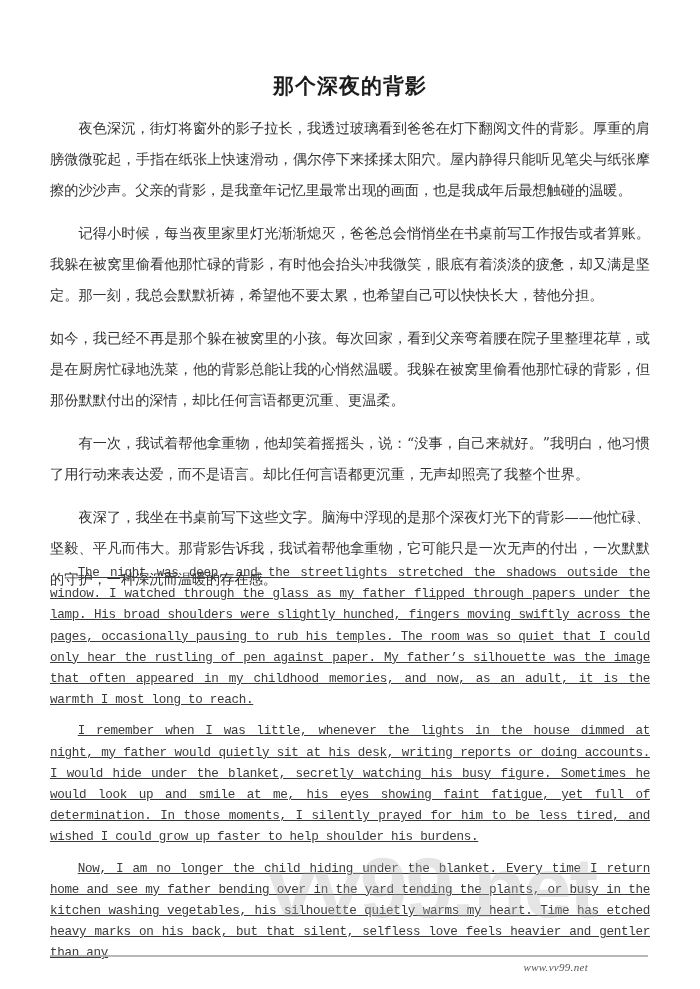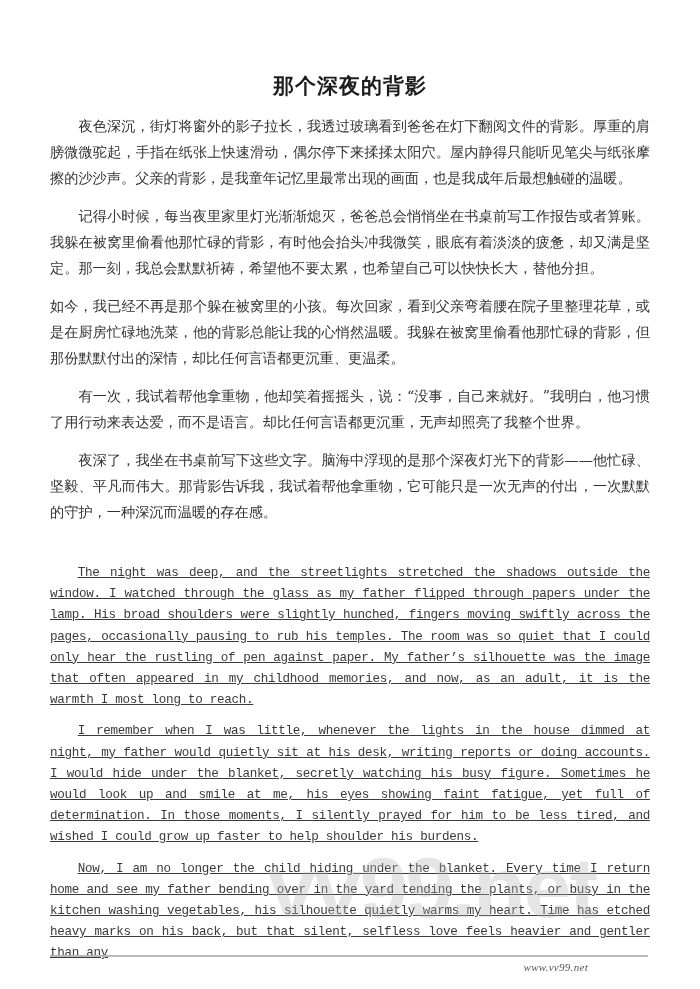--- a/index.html
+++ b/index.html
@@ -5,21 +5,21 @@
   html, body { margin: 0; padding: 0; background: #ffffff; }
   body { width: 700px; height: 989px; position: relative; overflow: hidden; color: #2a2a2a; }
   .page { position: absolute; left: 0; top: 16px; width: 640px; height: 989px; }
   .zh-title {
     position: absolute; left: 0; top: 56px; width: 700px; text-align: center;
     font-family: "DejaVu Sans", sans-serif; font-weight: bold; font-size: 21px; color: #1c1c1c;
     letter-spacing: 1px;
   }
   .zh-body {
     position: absolute; left: 50px; top: 97px; width: 600px;
-    font-family: "DejaVu Serif", serif; font-size: 14.2px; line-height: 26px; color: #333;
+    font-family: "DejaVu Serif", serif; font-size: 14.2px; line-height: 31px; color: #333;
     text-align: justify;
   }
   .zh-body p { margin: 0 0 12px 0; text-indent: 2em; }
   .zh-body p.noindent { text-indent: 0; }
   .en-title {
     position: absolute; left: 0; top: 500px; width: 700px; text-align: center;
     font-family: "Liberation Mono", monospace; font-size: 21px; color: #1c1c1c;
     letter-spacing: -0.5px;
   }
   .en-body {

